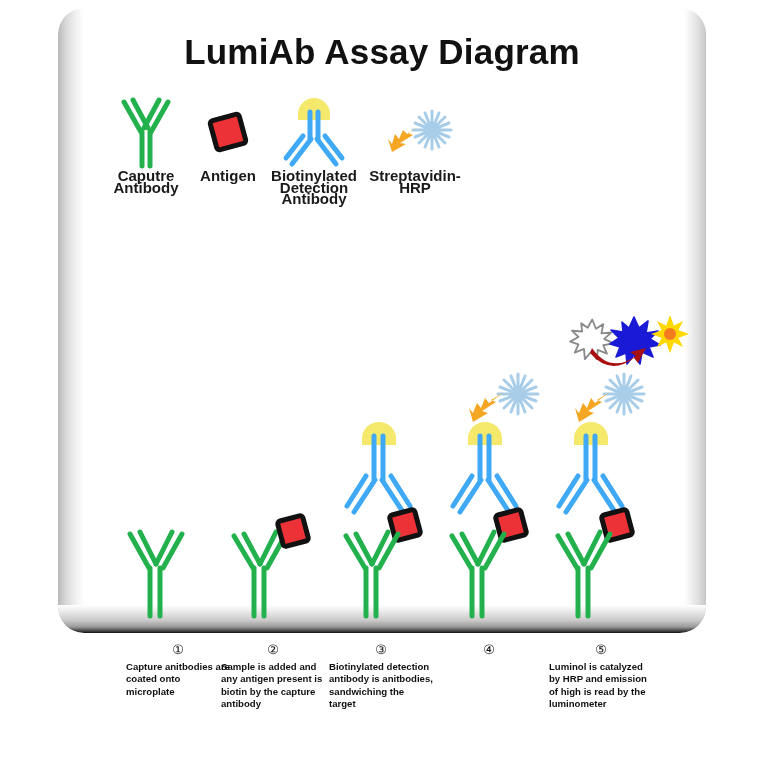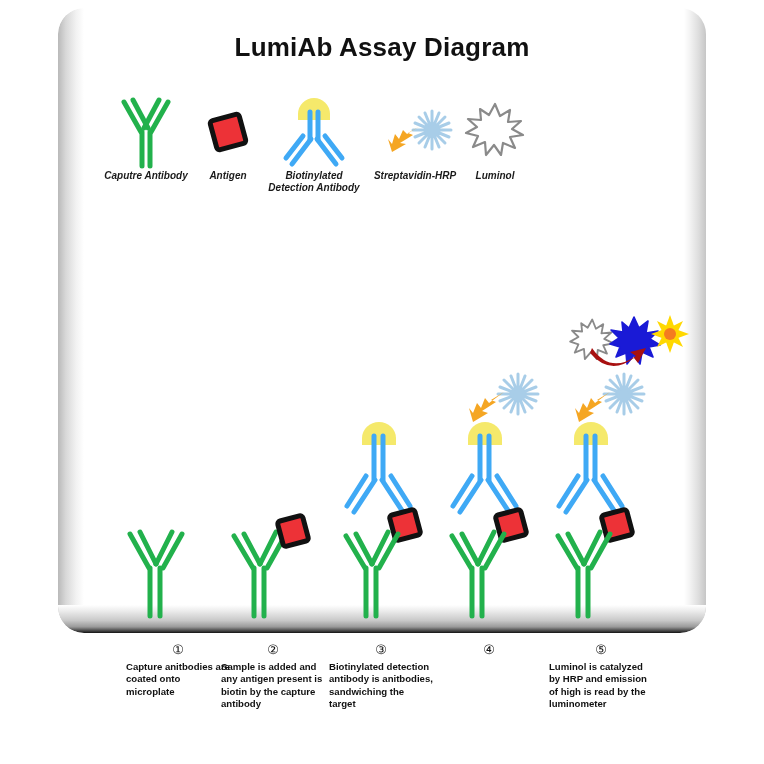--- a/index.html
+++ b/index.html
@@ -20,27 +20,27 @@
   .plate-right{position:absolute;right:0;top:0;width:22px;height:100%;
       background:linear-gradient(270deg,#c6c6c6 0%,#dedede 35%,#f4f4f4 75%,#ffffff 100%);
       border-radius:0 26px 26px 0;}
   .plate-bottom{position:absolute;left:0;bottom:0;width:100%;height:28px;
       background:linear-gradient(180deg,#ffffff 0%,#ededed 20%,#c9c9c9 55%,#9a9a9a 78%,#3a3a3a 94%,#111 100%);
       border-radius:0 0 26px 26px;}
   .plate-inner{position:absolute;left:26px;top:9px;right:22px;bottom:28px;background:#fff;}
 
   
   .title{position:absolute;left:0;top:32px;width:764px;text-align:center;
-         font-size:26px;font-weight:bold;color:#111;letter-spacing:.2px;}
+         font-size:35px;font-weight:bold;color:#111;letter-spacing:.2px;}
 
   
   .legend-item{position:absolute;text-align:center;}
   .legend-icon{position:relative;height:78px;}
-  .legend-label{font-size:10px;font-weight:bold;color:#1a1a1a;line-height:11.5px;
-                white-space:pre-line;font-style:italic;}
+  .legend-label{font-size:15px;font-weight:bold;color:#1a1a1a;line-height:11.5px;
+                white-space:pre-line;}
 
   
   .cap{position:absolute;width:104px;}
   .cap-num{text-align:center;font-size:13px;color:#111;line-height:16px;}
   .cap-txt{font-size:9.6px;font-weight:bold;color:#111;line-height:12.4px;
            margin-top:3px;text-align:left;}
 
   svg{display:block;overflow:visible;}
   .st{position:absolute;}
 </style>
@@ -112,30 +112,20 @@
             <circle cx="0" cy="0" r="6"></circle>
           </g>
         </g>
         <path d="M52 34 L40 41 L45 43 L32 51 L38 52 L24 60
                  L20 47 L24 52 L27 42 L31 47 L35 38 L39 42 Z" fill="#f5a623"></path>
       </svg>
     </div>
     <div class="legend-label">Streptavidin-HRP</div>
   </div>
 
-  <div class="legend-item" style="left:460px;top:92px;width:70px;">
-    <div class="legend-icon">
-      <svg width="70" height="78" viewBox="0 0 70 78">
-        <path d="M35 12 L40 24 L50 18 L48 30 L61 29 L52 37 L63 43 L50 45
-                 L55 56 L43 51 L41 63 L34 53 L26 63 L25 50 L13 55 L18 44
-                 L6 41 L17 35 L8 27 L21 28 L20 17 L29 23 Z" fill="#ffffff" stroke="#8a8a8a" stroke-width="2.2" stroke-linejoin="round"></path>
-      </svg>
-    </div>
-    <div class="legend-label">Luminol</div>
-  </div>
 
 
 
   <div class="st" style="left:116px;top:520px;">
     <svg width="80" height="100" viewBox="0 0 80 100">
       <g stroke="#22b14c" stroke-width="5" fill="none" stroke-linecap="round">
         <path d="M14 14 L33 48"></path>
           <path d="M24 12 L40 44"></path>
         <path d="M66 14 L47 48"></path>
           <path d="M56 12 L40 44"></path>

